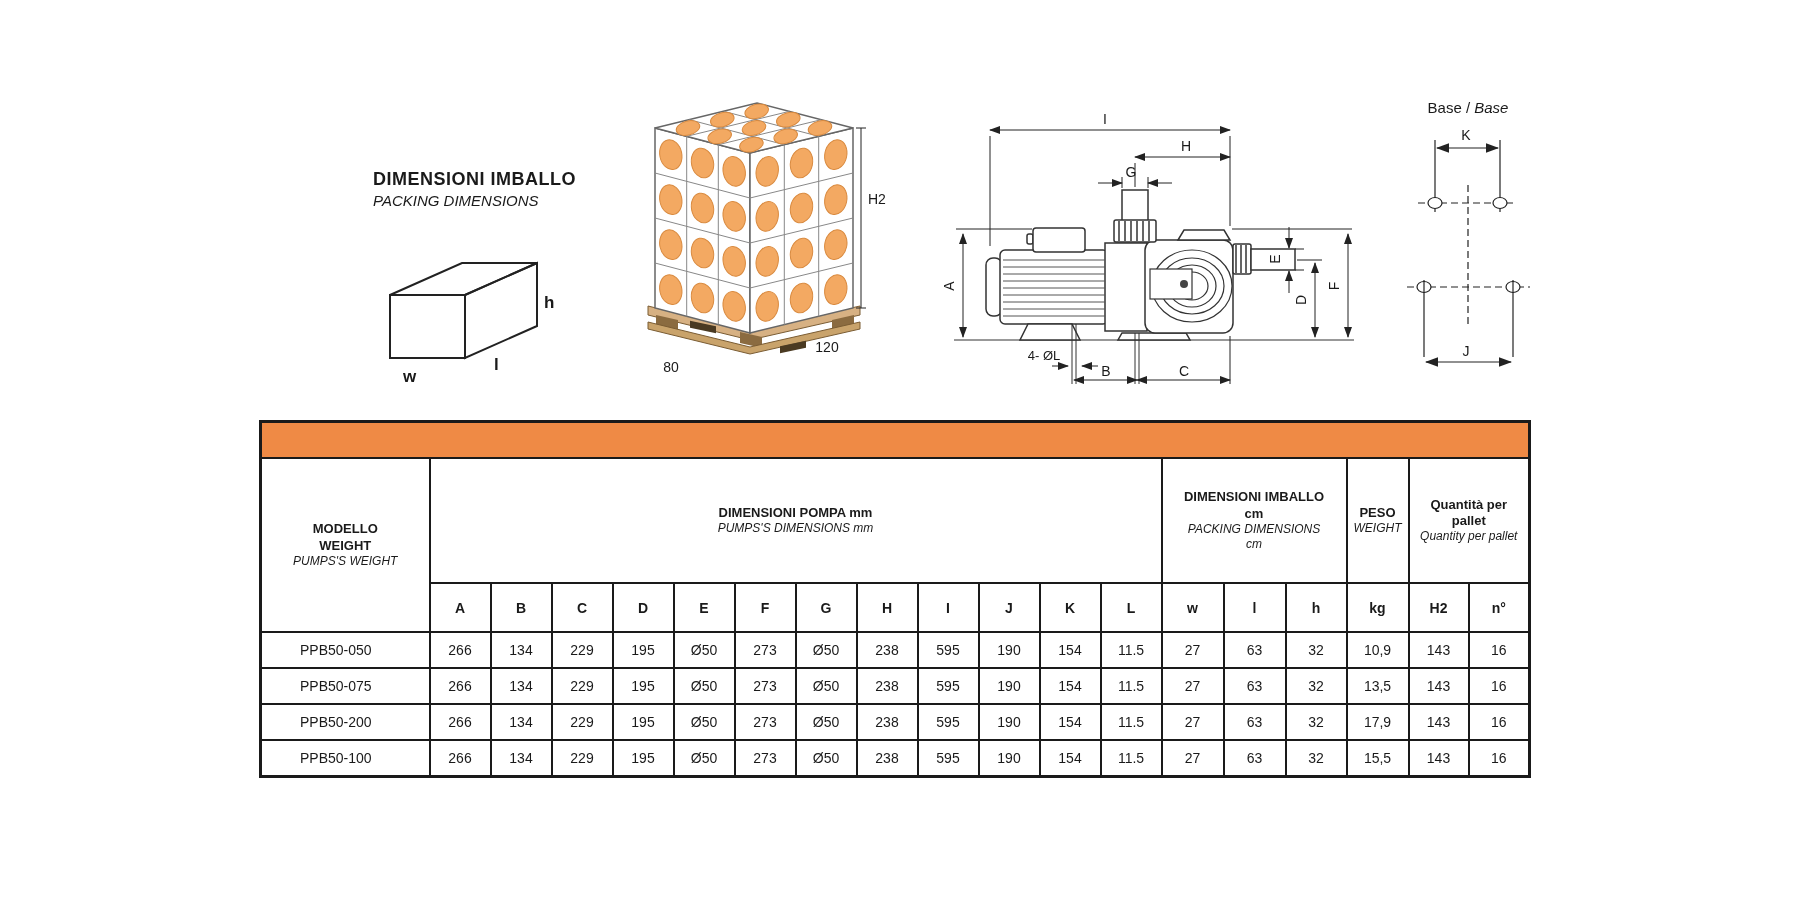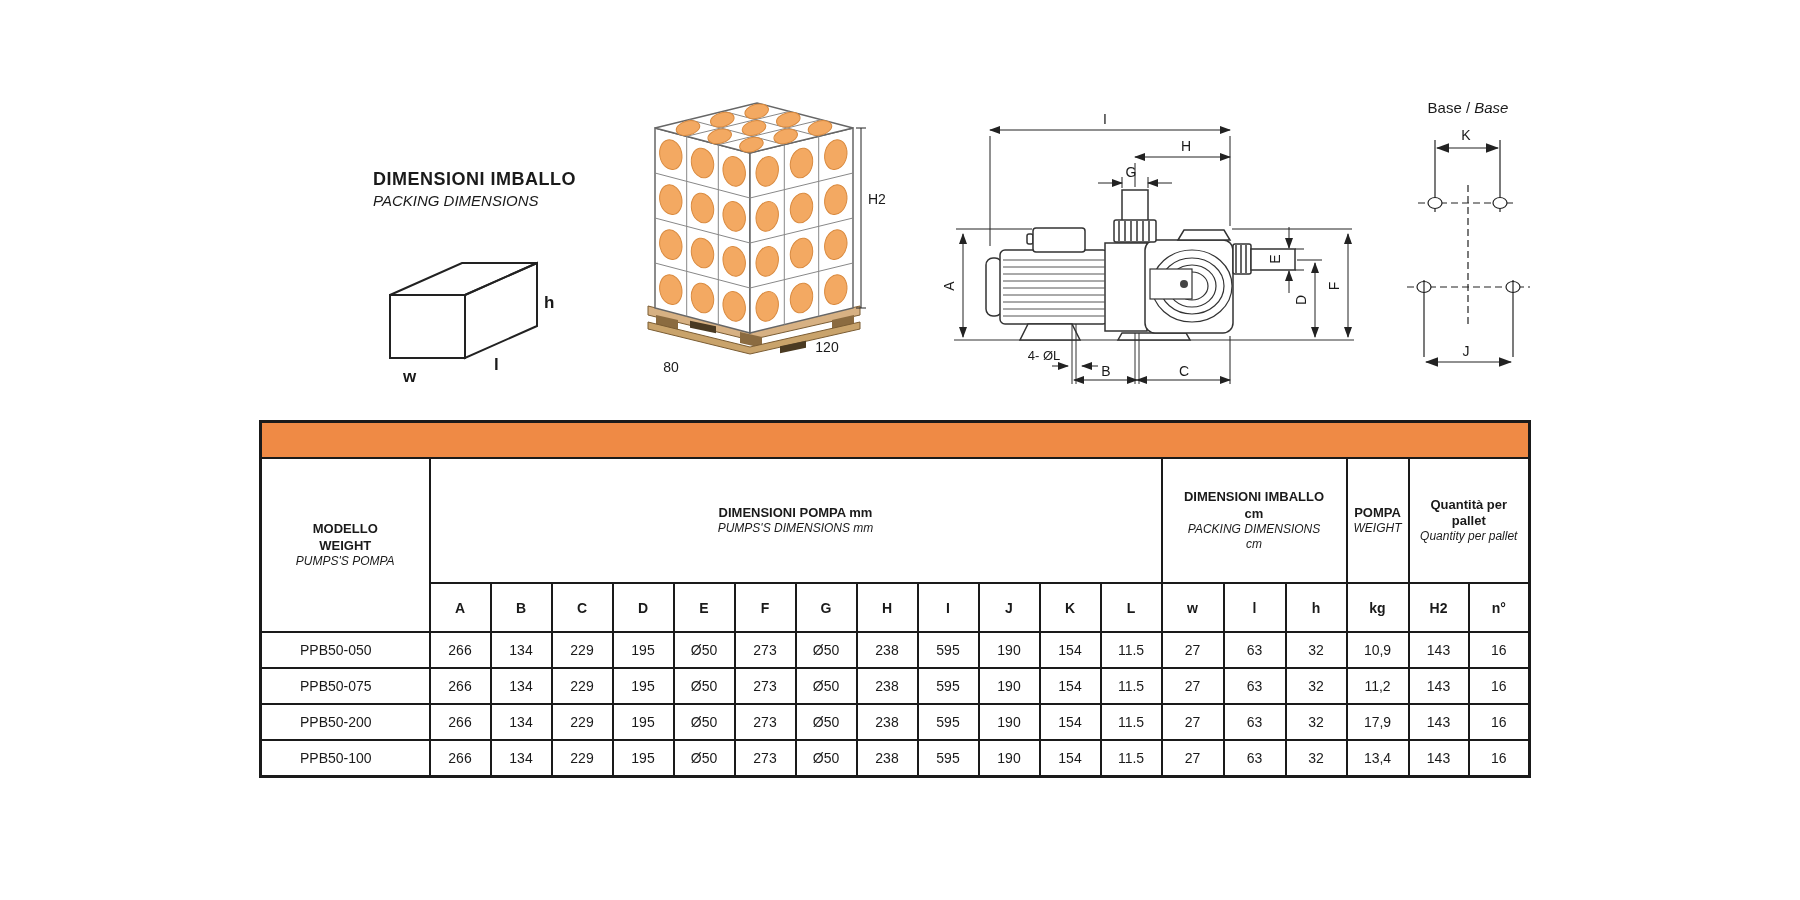--- a/index.html
+++ b/index.html
@@ -284,34 +284,34 @@
         <col style="width:61px">
     </colgroup>
     <tbody>
       <tr>
         <td class="orange-bar" colspan="19" style="background: rgb(239, 138, 69);"></td>
       </tr>
       <tr class="hdr-row">
         <td rowspan="2">
           <div class="hb">MODELLO
 WEIGHT</div>
-          <div class="hi">PUMPS'S POMPA</div>
+          <div class="hi">PUMPS'S WEIGHT</div>
         </td>
         <td colspan="12">
           <div class="hb">DIMENSIONI POMPA mm</div>
           <div class="hi">PUMPS'S DIMENSIONS mm</div>
         </td>
         <td colspan="3">
           <div class="hb">DIMENSIONI IMBALLO
 cm</div>
           <div class="hi">PACKING DIMENSIONS
 cm</div>
         </td>
         <td>
-          <div class="hb">POMPA</div>
+          <div class="hb">PESO</div>
           <div class="hi">WEIGHT</div>
         </td>
         <td colspan="2">
           <div class="hb">Quantità per
 pallet</div>
           <div class="hi">Quantity per pallet</div>
         </td>
       </tr>
       <tr class="letters-row">
         <td class="letter-cell">A</td>
@@ -364,21 +364,21 @@
         <td>273</td>
         <td>Ø50</td>
         <td>238</td>
         <td>595</td>
         <td>190</td>
         <td>154</td>
         <td>11.5</td>
         <td>27</td>
         <td>63</td>
         <td>32</td>
-        <td>11,2</td>
+        <td>13,5</td>
         <td>143</td>
         <td>16</td>
       </tr>
       <tr class="data-row">
         <td class="model-cell">PPB50-200</td>
         <td>266</td>
         <td>134</td>
         <td>229</td>
         <td>195</td>
         <td>Ø50</td>
@@ -406,19 +406,19 @@
         <td>273</td>
         <td>Ø50</td>
         <td>238</td>
         <td>595</td>
         <td>190</td>
         <td>154</td>
         <td>11.5</td>
         <td>27</td>
         <td>63</td>
         <td>32</td>
-        <td>13,4</td>
+        <td>15,5</td>
         <td>143</td>
         <td>16</td>
       </tr>
     </tbody>
   </table>
 </div>
 
 </body></html>

